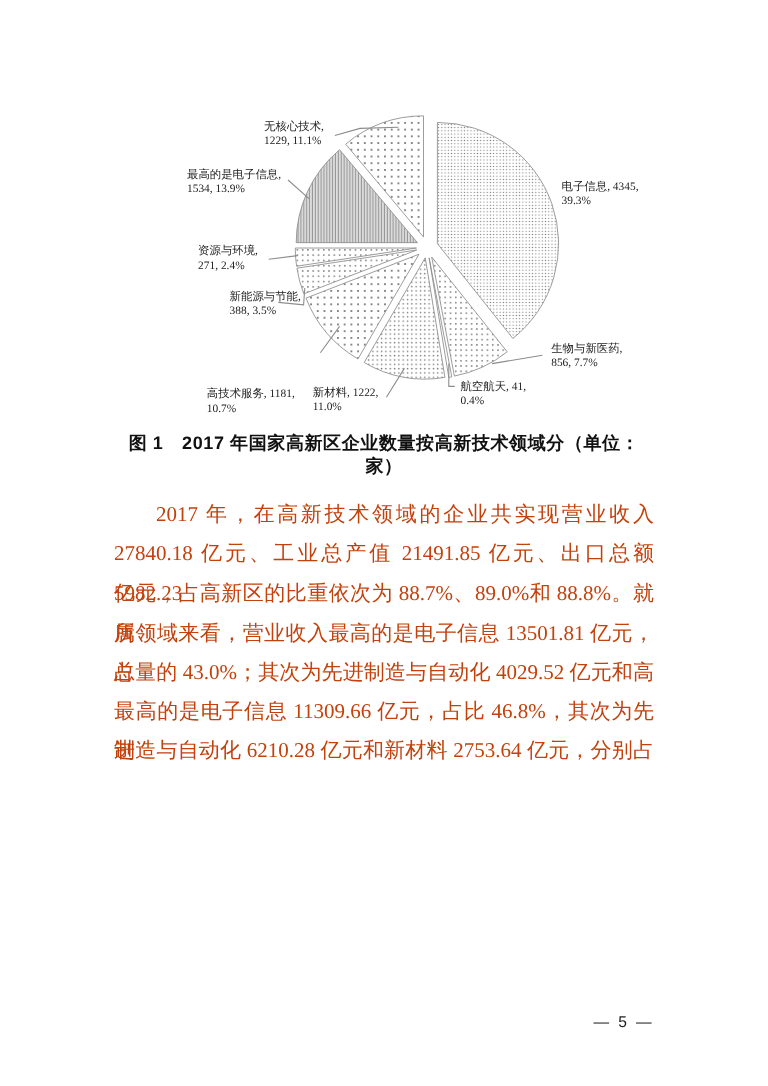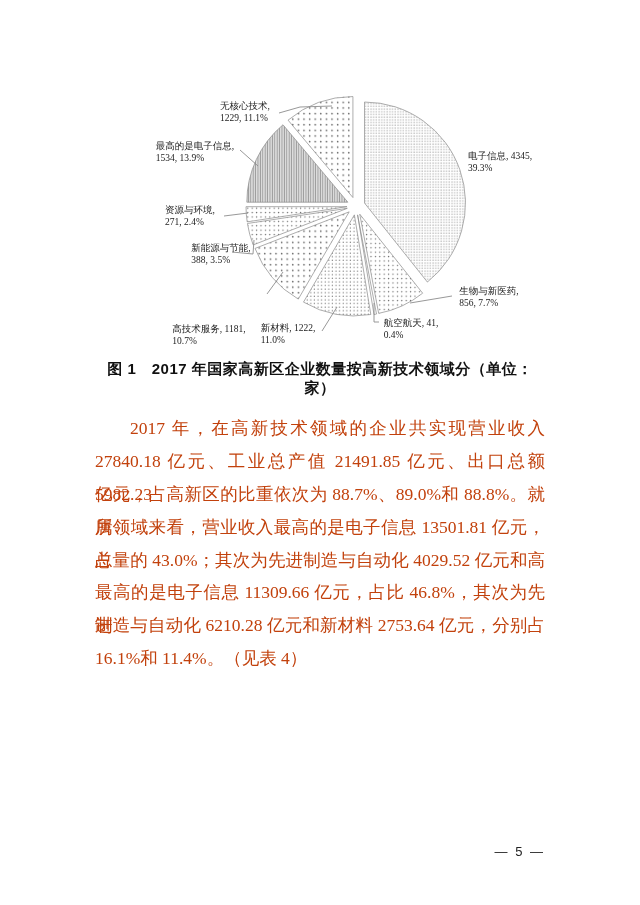--- a/index.html
+++ b/index.html
@@ -136,17 +136,16 @@
   <div class="caption">图 1　2017 年国家高新区企业数量按高新技术领域分（单位：家）</div>
 
   <div class="body-text">
       <div class="line indent">2017 年，在高新技术领域的企业共实现营业收入</div>
       <div class="line">27840.18 亿元、工业总产值 21491.85 亿元、出口总额 5982.23</div>
       <div class="line">亿元，占高新区的比重依次为 88.7%、89.0%和 88.8%。就所</div>
       <div class="line">属领域来看，营业收入最高的是电子信息 13501.81 亿元，占</div>
       <div class="line">总量的 43.0%；其次为先进制造与自动化 4029.52 亿元和高</div>
       <div class="line">最高的是电子信息 11309.66 亿元，占比 46.8%，其次为先进</div>
       <div class="line">制造与自动化 6210.28 亿元和新材料 2753.64 亿元，分别占</div>
-      <div class="line last">16.1%和 11.4%。（见表 4）</div>
     </div>
 
   <div class="page-number">— 5 —</div>
 </div>
 
 </body></html>

